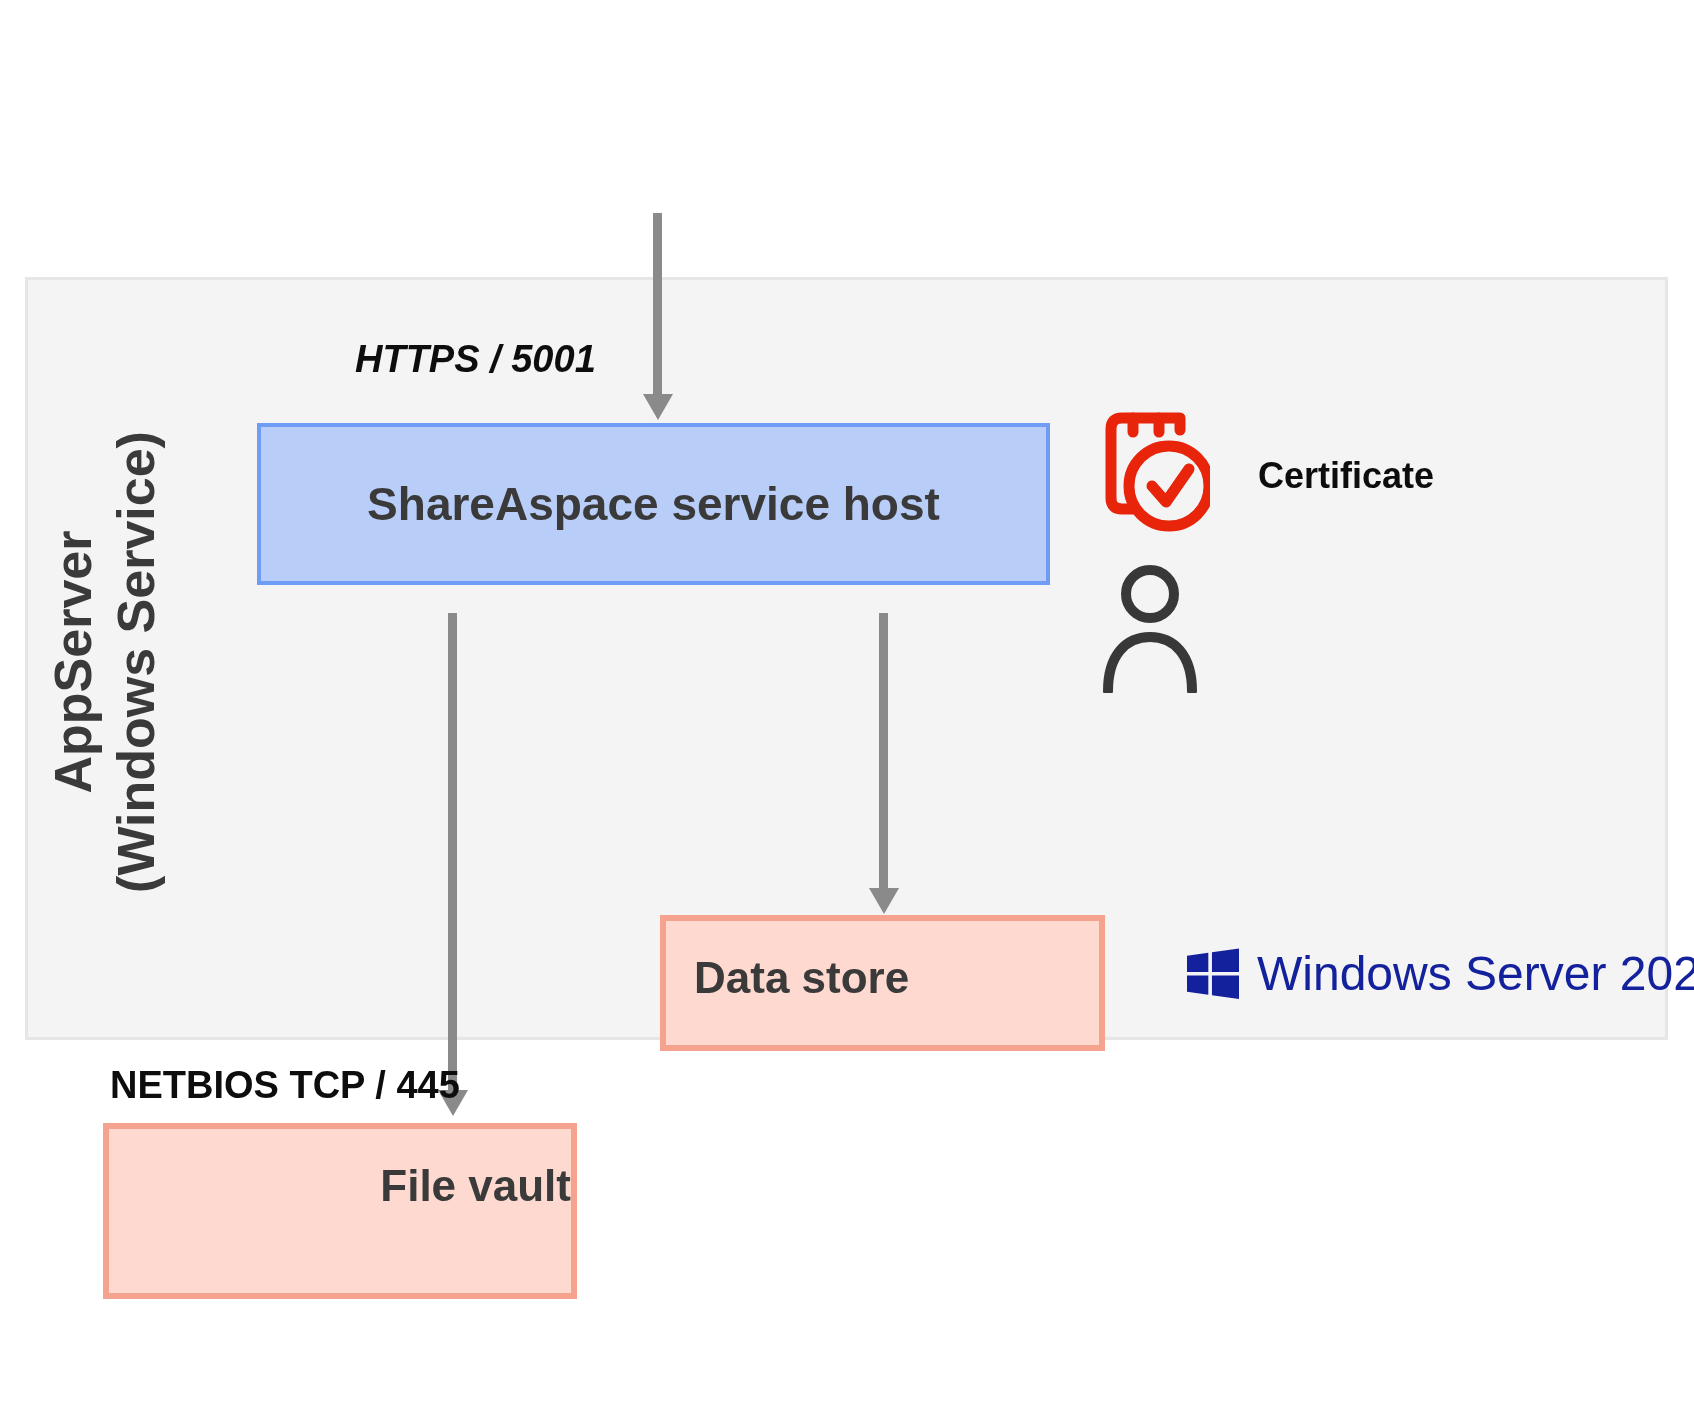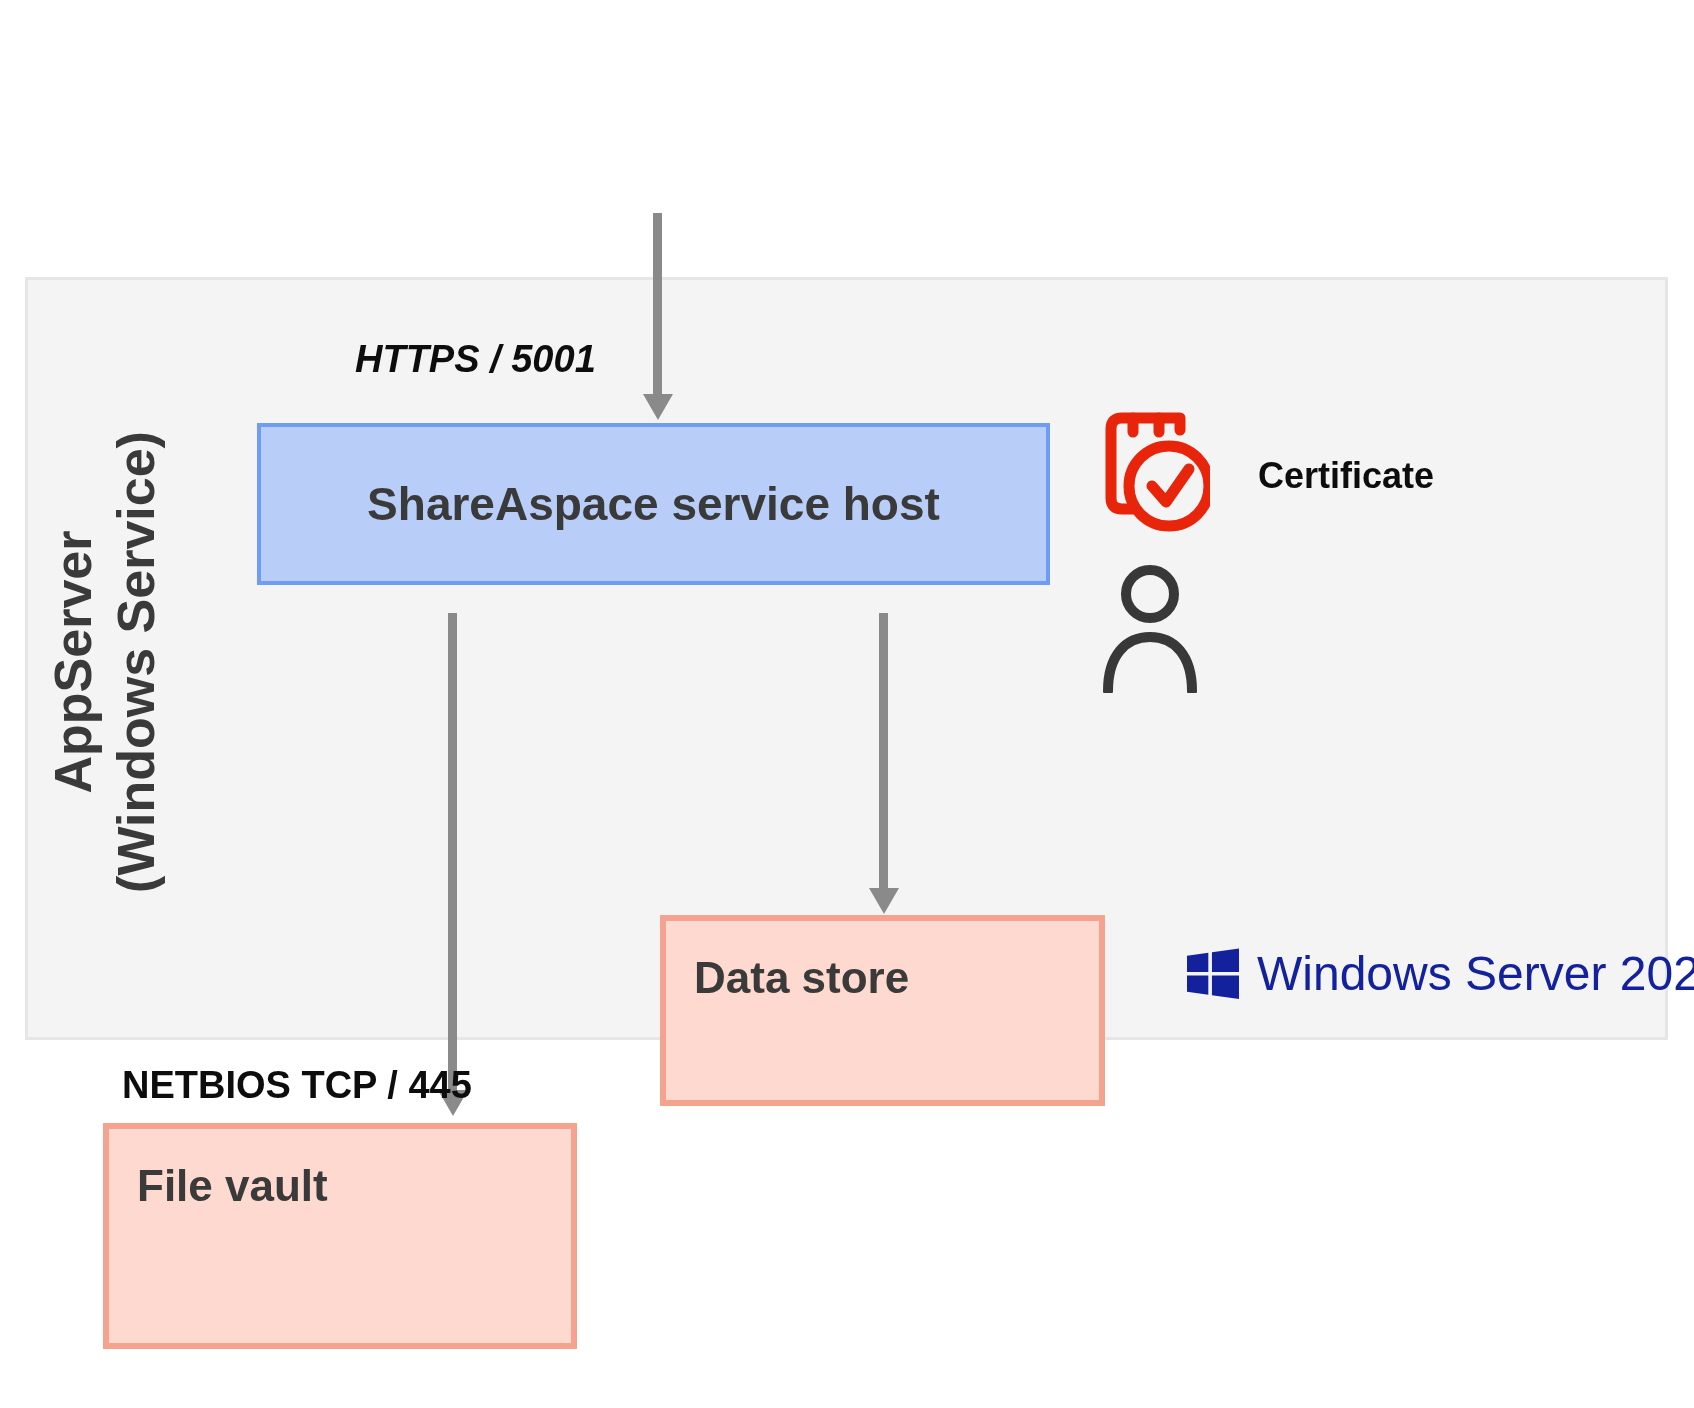--- a/index.html
+++ b/index.html
@@ -18,21 +18,21 @@
     transform:rotate(-90deg);
     text-align:center;font-weight:700;font-size:52px;line-height:1.22;
     color:var(--text_dark,#3a3a3a);
   }
   .app-label span{display:block;}
   .port-label{
     position:absolute;font-weight:700;font-size:38px;color:var(--label_black,#0d0d0d);
     white-space:nowrap;
   }
   .https-label{left:355px;top:338px;font-style:italic;}
-  .netbios-label{left:122px;top:1064px;}
+  .netbios-label{left:110px;top:1064px;}
   .arrow-shaft{position:absolute;width:9px;background:var(--arrow,#8a8a8a);}
   .arrow-head{
     position:absolute;width:0;height:0;
     border-left:15px solid transparent;border-right:15px solid transparent;
     border-top:26px solid var(--arrow,#8a8a8a);
   }
   .service-host-box{
     position:absolute;left:257px;top:423px;width:793px;height:162px;
     background:var(--blue_fill,#b9cdf9);
     border:4px solid var(--blue_border,#6f9df3);
@@ -41,22 +41,22 @@
     font-size:46px;font-weight:700;color:var(--text_dark,#3a3a3a);
   }
   .pink-box{
     position:absolute;
     background:var(--pink_fill,#fed9d0);
     border:6px solid var(--pink_border,#f5a28f);
     box-sizing:border-box;
     font-size:44px;font-weight:700;color:var(--text_dark,#3a3a3a);
     padding:32px 0 0 28px;
   }
-  .data-store-box{left:660px;top:915px;width:445px;height:191px;}
-  .file-vault-box{left:103px;top:1123px;width:474px;height:226px;}
+  .data-store-box{left:660px;top:915px;width:445px;height:136px;}
+  .file-vault-box{left:103px;top:1123px;width:474px;height:176px;text-align:right;}
   .icon-label{
     position:absolute;font-weight:700;font-size:36px;color:var(--label_black,#0d0d0d);
     white-space:nowrap;
   }
   .certificate-label{left:1258px;top:455px;}
   .lsa-label{left:1243px;top:615px;}
   .certificate-icon{position:absolute;left:1085px;top:398px;}
   .certificate-icon .stroke{
     fill:none;stroke:var(--icon_red,#e8240b);stroke-width:11;
     stroke-linecap:round;stroke-linejoin:round;

